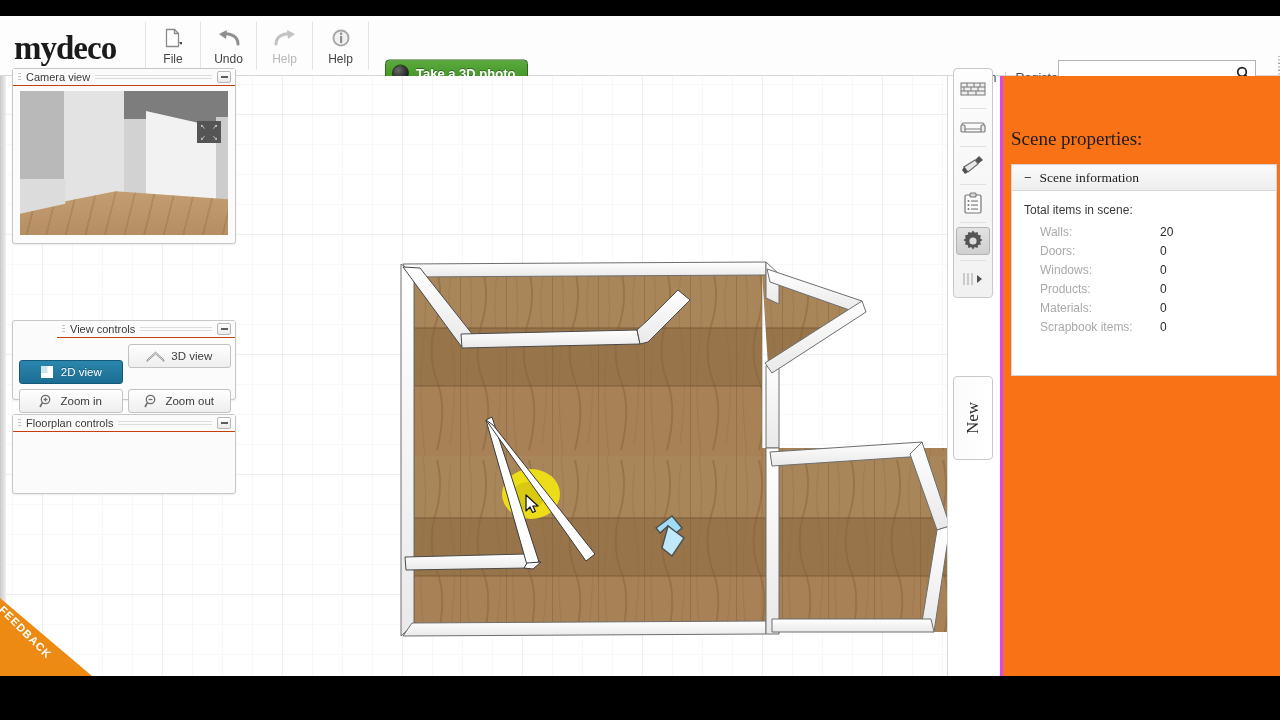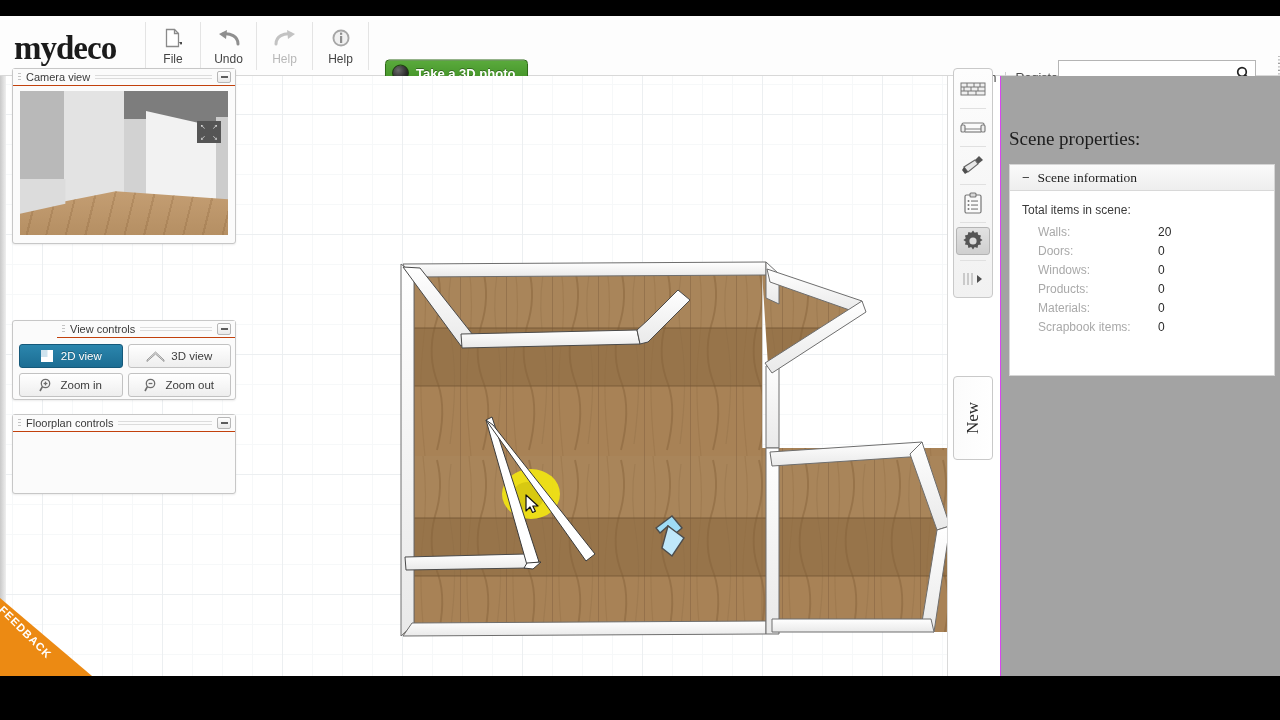--- a/index.html
+++ b/index.html
@@ -159,21 +159,21 @@
   #panel-floor { left:12px; top:398px; width:224px; height:80px; }
   .btn-grid { position:absolute; left:6px; top:23px; display:grid; grid-template-columns:1fr 1fr; gap:5px; width:212px; }
   .ctl-btn {
     height:24px; border:1px solid #c2c2c2; border-radius:3px;
     background:linear-gradient(to bottom,#ffffff 0%,#eeeeee 100%);
     display:flex; align-items:center; justify-content:center; gap:6px;
     font-size:11.5px; color:#3c3c3c; cursor:pointer;
   }
   .ctl-btn.active {
     background:linear-gradient(to bottom,#2b86ad 0%,#1c6d93 100%);
-    border-color:#15597a; color:#fff; text-shadow:0 -1px 0 rgba(0,0,0,.3);
+    border-color:#15597a; color:#fff; text-shadow:0 -1px 0 rgba(0,0,0,.3);margin-top:16px;
   }
   .ctl-ico { display:flex; align-items:center; }
 
   
   .vtoolbar {
     position:absolute; left:953px; top:52px; width:40px; height:230px;
     background:linear-gradient(to bottom,#fdfdfd,#f1f1f1);
     border:1px solid #c9c9c9; border-radius:4px;
     display:flex; flex-direction:column; align-items:center; padding-top:6px;
   }
@@ -194,21 +194,21 @@
     display:flex; align-items:center; justify-content:center; cursor:pointer;
   }
   .new-tab span {
     transform: rotate(-90deg);
     font-family:"Liberation Serif", serif;
     font-size:17px; color:#2a2a2a; white-space:nowrap;
   }
 
   .props {
     position:absolute; left:1000px; top:60px; width:280px; height:600px;
-    background:#a3a3a3; border-left:1px solid #d946ef;
+    background:#f97316; border-left:3px solid #d946ef;
   }
   .props-title {
     position:absolute; left:8px; top:52px;
     font-family:"Liberation Serif", serif; font-size:19px; color:#1d1d1d;
   }
   .props-box {
     position:absolute; left:8px; top:88px; width:266px; height:212px;
     border:1px solid #d5d5d5; background:#fff;
   }
   .props-box-head {

